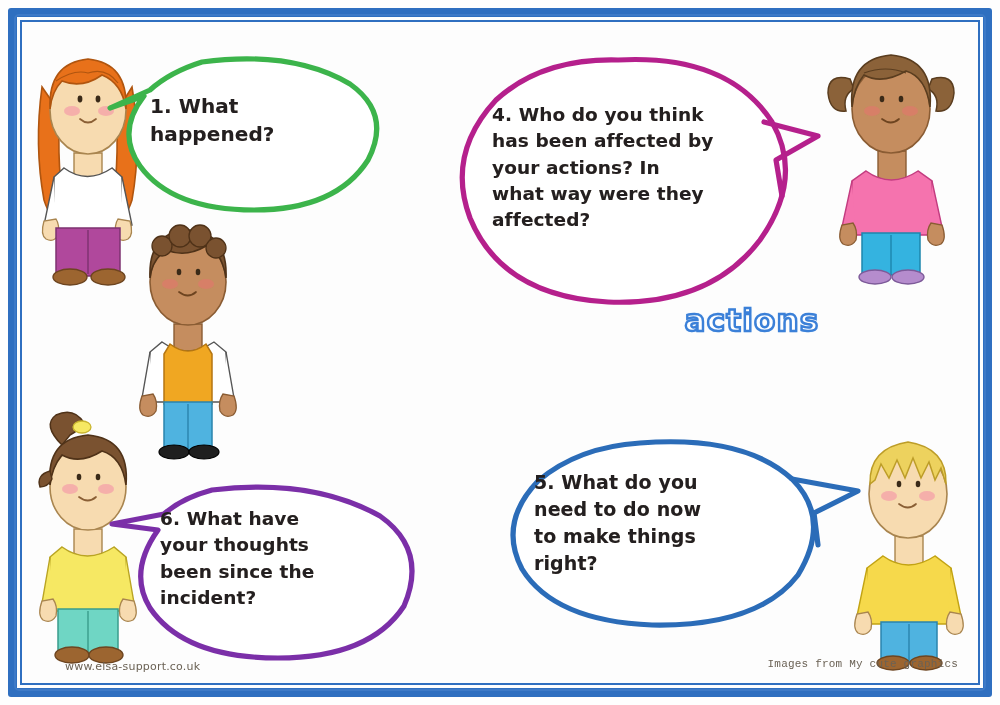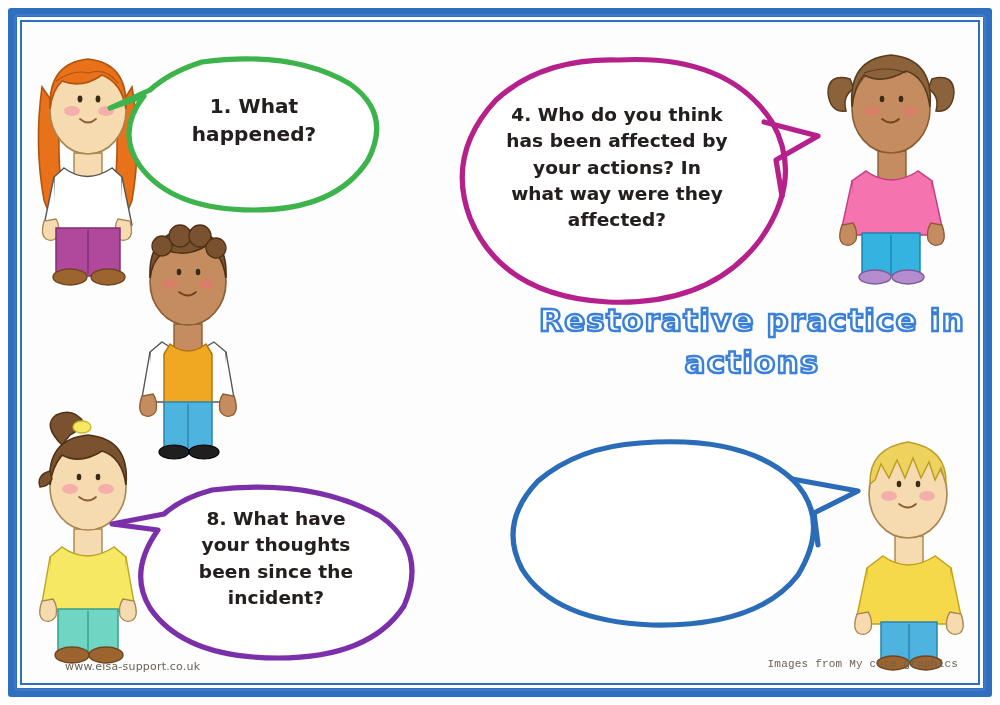--- a/index.html
+++ b/index.html
@@ -43,21 +43,20 @@
     width:956px;height:661px;
     background:#fdfdfd;
     overflow:hidden;
   }
 
   
   .bubble{position:absolute;}
   .bubble svg{position:absolute;left:0;top:0;overflow:visible;}
   .bubble .btext{
     position:absolute;
-    text-align:center;
     color:#231f20;
     font-family:"DejaVu Sans", sans-serif;
     font-weight:600;
     line-height:1.42;
     letter-spacing:.1px;
     white-space:pre-line;
     text-shadow:0 0 .4px rgba(120,90,40,.35);
   }
 
   
@@ -280,21 +279,21 @@
       </svg>
       <div class="btext" style="left:48px;top:48px;width:208px;font-size:20px;">1. What
 happened?</div>
     </div>
 
 
     <div class="bubble" style="left:80px;top:450px;width:340px;height:195px;">
       <svg width="340" height="195" viewBox="0 0 340 195">
         <path d="M110 18 Q210 6 278 44 Q326 78 302 134 Q268 186 176 186 Q82 186 48 136 Q26 100 56 58 L10 52 L62 42 Q80 26 110 18 Z" fill="#ffffff" stroke="#7b2fa8" stroke-width="5.2" stroke-linejoin="round" stroke-linecap="round"></path>
       </svg>
-      <div class="btext" style="left:58px;top:34px;width:232px;font-size:18.5px;">8. What have
+      <div class="btext" style="left:58px;top:34px;width:232px;font-size:18.5px;">6. What have
 your thoughts
 been since the
 incident?</div>
     </div>
 
     <div class="bubble" style="left:420px;top:22px;width:380px;height:275px;">
       <svg width="380" height="275" viewBox="0 0 380 275">
         <path d="M176 16 Q286 10 330 78 Q362 134 318 196 Q268 262 166 258 Q60 252 28 174 Q4 110 54 56 Q100 14 176 16 Z" fill="#ffffff" stroke="#b5208c" stroke-width="5.2" stroke-linejoin="round" stroke-linecap="round"></path>
         <path d="M322 78 L376 92 L334 116 L340 152" fill="none" stroke="#b5208c" stroke-width="5.2" stroke-linejoin="round" stroke-linecap="round"></path>
       </svg>
@@ -303,24 +302,27 @@
 your actions? In
 what way were they
 affected?</div>
     </div>
 
     <div class="bubble" style="left:470px;top:405px;width:370px;height:210px;">
       <svg width="370" height="210" viewBox="0 0 370 210">
         <path d="M148 16 Q252 8 300 52 Q340 92 306 148 Q266 200 160 198 Q62 194 30 142 Q6 96 46 54 Q86 20 148 16 Z" fill="#ffffff" stroke="#2b6cb8" stroke-width="5.2" stroke-linejoin="round" stroke-linecap="round"></path>
         <path d="M300 52 L366 64 L322 86 L326 118" fill="none" stroke="#2b6cb8" stroke-width="5.2" stroke-linejoin="round" stroke-linecap="round"></path>
       </svg>
+      <div class="btext" style="left:42px;top:42px;width:240px;font-size:19px;">5. What do you
+need to do now
+to make things
+right?</div>
     </div>
 
     <div class="title-wrap" style="left:500px;top:278px;width:460px;">
-      <div class="title-line">Restorative practice in</div>
       <div class="title-line">actions</div>
     </div>
 
     <div class="footer left" style="left:33px;top:638px;">www.elsa-support.co.uk</div>
     <div class="footer right" style="right:20px;top:636px;">Images from My cute graphics</div>
 
   </div>
 </div>
 
 </body></html>

